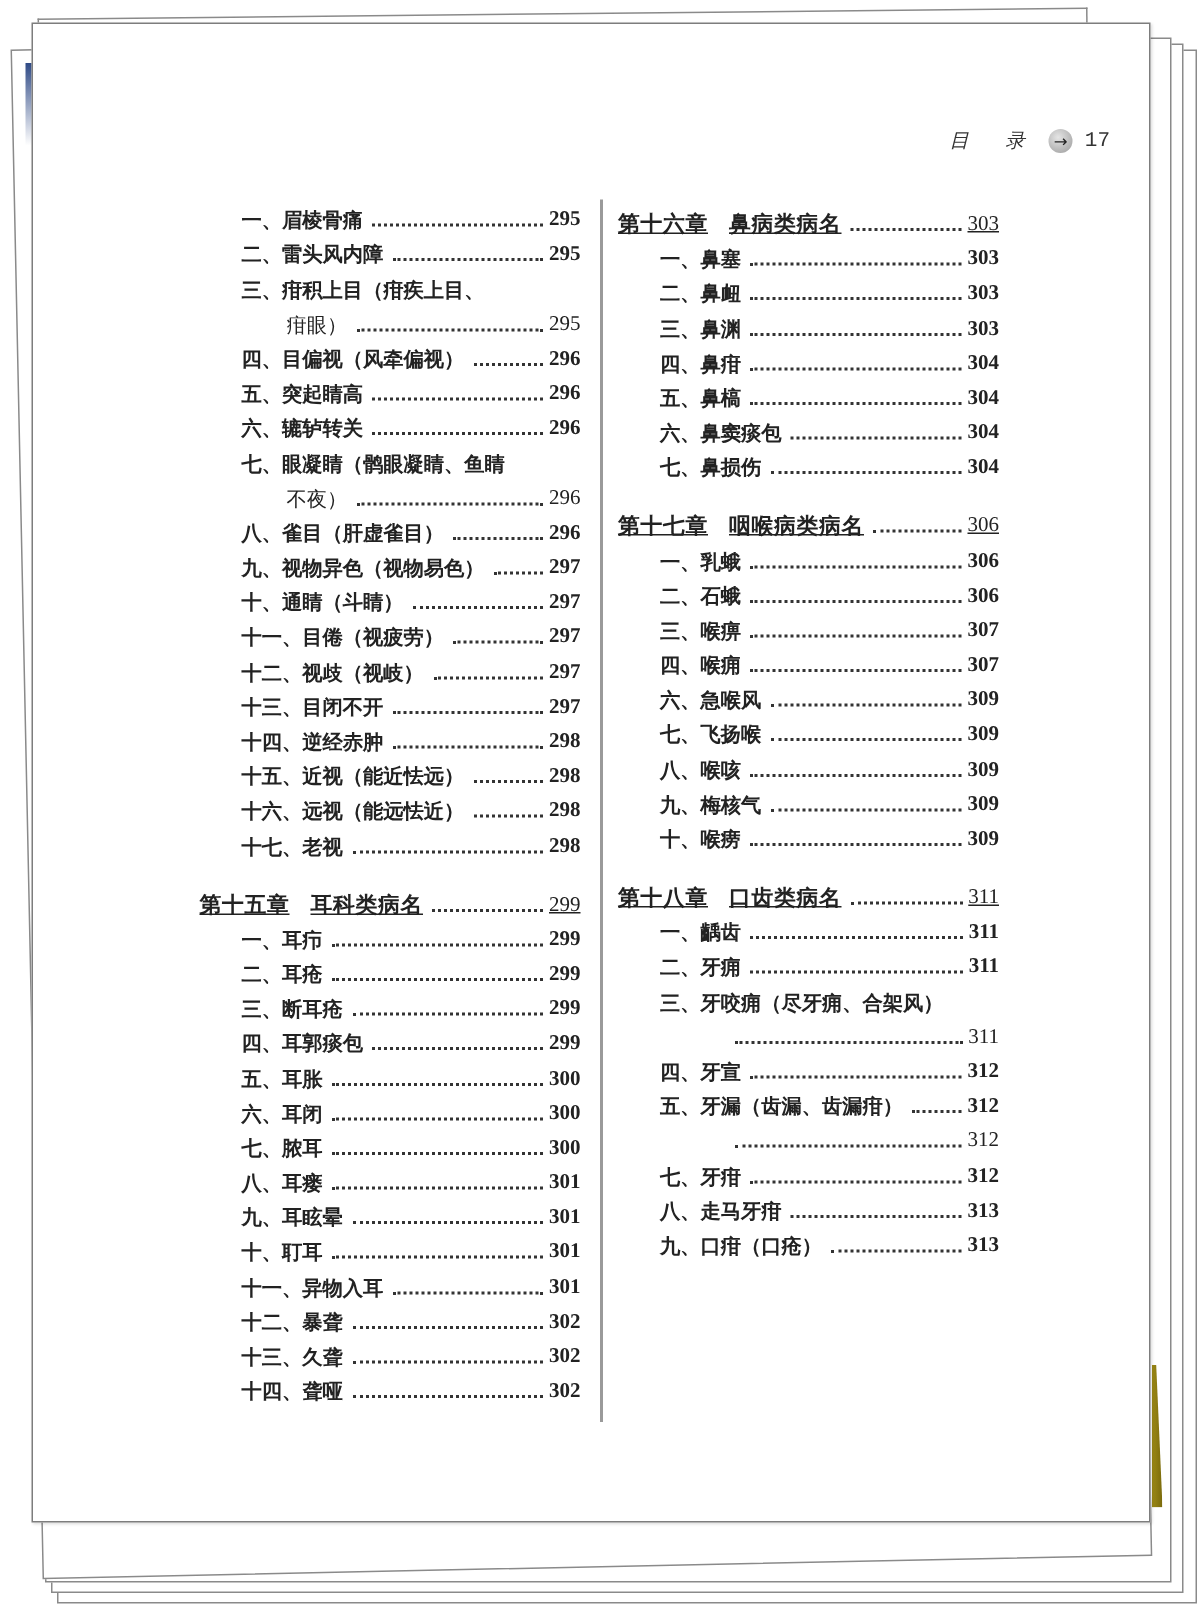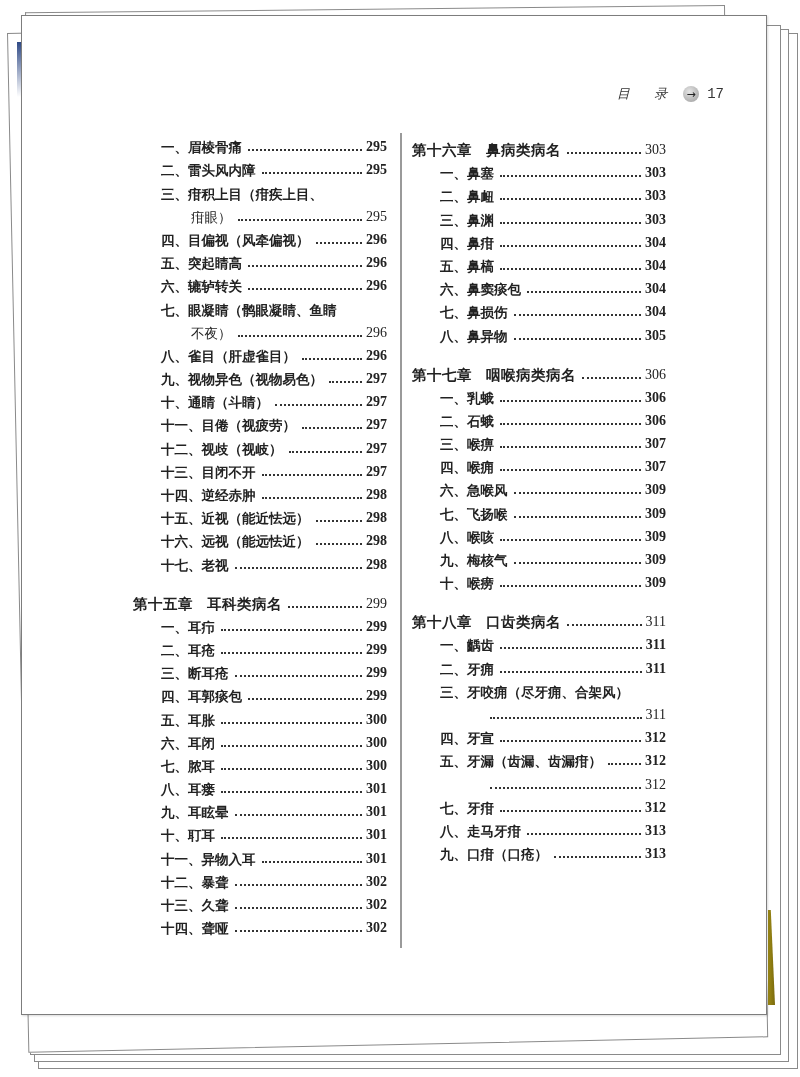--- a/index.html
+++ b/index.html
@@ -17,21 +17,21 @@
   .sheet-r3 { left:38px; top:33px; width:760px; height:1036px; }
   .sheet-top-tilt { left:25px; top:5px; width:700px; height:40px; transform:rotate(-0.6deg); transform-origin:top right; border-bottom:none; }
   .blue-strip { position:absolute; left:17px; top:42px; width:5px; height:55px; background:linear-gradient(#2f4a86,#ffffff); }
   .olive-strip { position:absolute; left:768px; top:910px; width:7px; height:95px; background:linear-gradient(90deg,#9d8a16,#7a6a0c); clip-path:polygon(0 0, 40% 0, 100% 100%, 0 100%); }
   .page {
     position:absolute; left:21px; top:15px; width:746px; height:1000px;
     background:#fff; border:1.5px solid #7d7d7d; box-sizing:border-box;
     box-shadow:1px 1px 2px rgba(0,0,0,0.15);
   }
   .header {
-    position:absolute; right:76px; top:84px; height:20px;
+    position:absolute; right:60px; top:84px; height:20px;
     display:flex; align-items:center; gap:6px; font-size:14px; color:#333;
   }
   .header .title { font-style:italic; letter-spacing:10px; font-size:13px; }
   .arrow-icon {
     width:16px; height:16px; border-radius:50%;
     background:radial-gradient(circle at 40% 35%, #e5e5e5, #9a9a9a);
     display:flex; align-items:center; justify-content:center;
     font-size:11px; color:#222; font-family:"DejaVu Sans",sans-serif;
   }
   .header .pno { font-family:Liberation Mono, monospace; font-size:14px; margin-left:2px; }
@@ -48,21 +48,21 @@
   }
   .row .lbl { flex:0 0 auto; }
   .row .dots {
     flex:1 1 auto; margin:0 4px 5px 6px; height:1px;
     border-bottom:2px dotted #333; min-width:10px;
   }
   .row .pg { flex:0 0 auto; font-family:"Liberation Serif",serif; font-size:14px; }
   .row.item { padding-left:28px;font-weight:bold; }
   .row.cont { padding-left:58px; }
   .row.cont-only { padding-left:72px; }
-  .row.chapter { font-family:"DejaVu Sans","Liberation Sans",sans-serif; font-weight:bold; font-size:14.5px; height:26px; }
+  .row.chapter { font-family:"DejaVu Sans","Liberation Sans",sans-serif; font-weight:bold; font-size:14.5px; height:26px;text-decoration:underline; }
   .row.chapter .lbl { letter-spacing:0.5px; }
   .row.chapter .lbl .gap { display:inline-block; width:14px; }
   .row.chapter .pg { font-weight:normal; font-family:"Liberation Serif",serif; }
   .spacer { height:13px; }
 </style>
 </head>
 <body>
 
 <div class="sheet sheet-r3"></div>
 <div class="sheet sheet-r2"></div>
@@ -287,25 +287,20 @@
     <div class="row item">
       <span class="lbl">六、鼻窦痰包</span>
       <span class="dots"></span>
       <span class="pg">304</span>
     </div>
     <div class="row item">
       <span class="lbl">七、鼻损伤</span>
       <span class="dots"></span>
       <span class="pg">304</span>
     </div>
-    <div class="row item">
-      <span class="lbl">八、鼻异物</span>
-      <span class="dots"></span>
-      <span class="pg">305</span>
-    </div>
     <div class="spacer"></div>
     <div class="row chapter">
       <span class="lbl"><span>第十七章</span><span class="gap"></span><span>咽喉病类病名</span></span>
       <span class="dots"></span>
       <span class="pg">306</span>
     </div>
     <div class="row item">
       <span class="lbl">一、乳蛾</span>
       <span class="dots"></span>
       <span class="pg">306</span>

